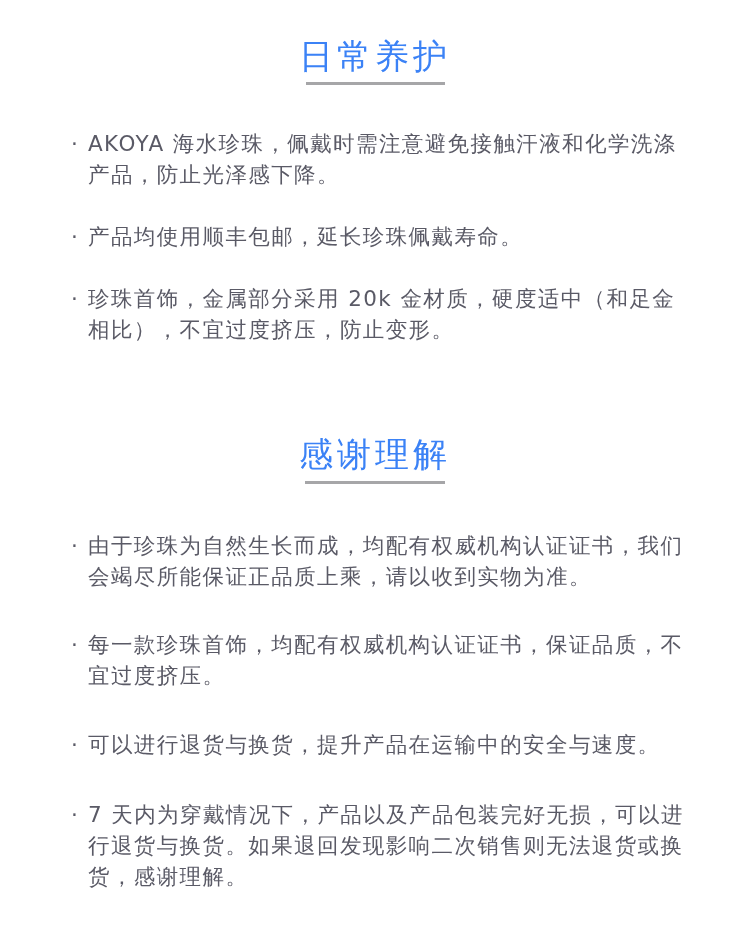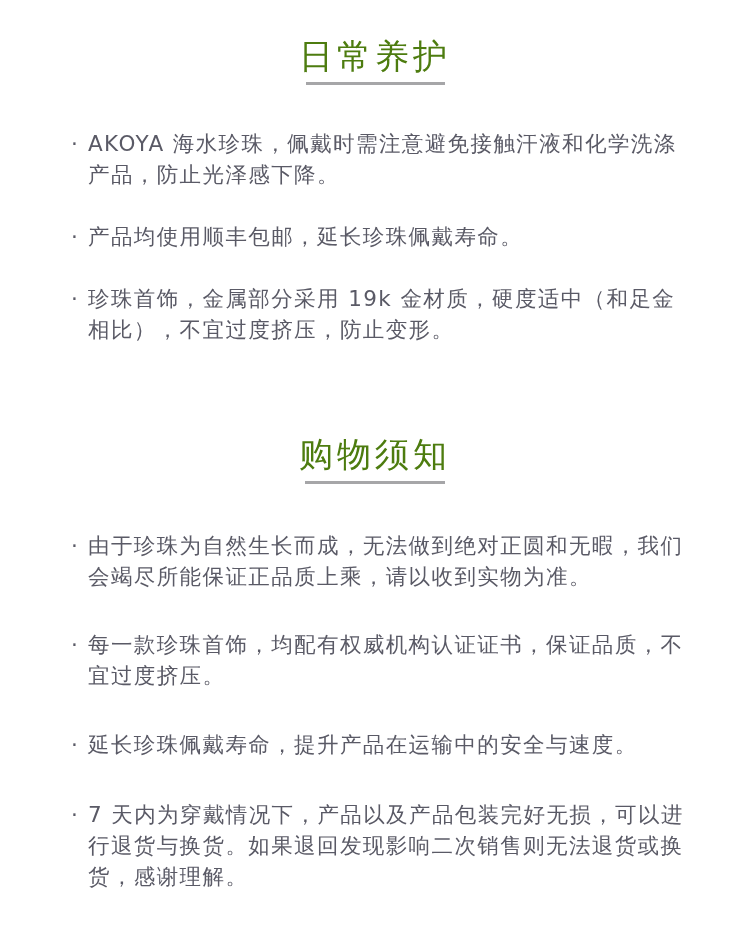--- a/index.html
+++ b/index.html
@@ -18,21 +18,21 @@
     .section-title {
       position: absolute;
       left: 0;
       width: 750px;
       text-align: center;
     }
     .section-title .title-text {
       display: inline-block;
       font-size: 34px;
       letter-spacing: 4px;
-      color: #4d7c0f;
+      color: #3b82f6;
       line-height: 40px;
       padding: 0 2px;
     }
     .item {
       position: absolute;
       left: 66px;
       width: 640px;
       font-size: 21.5px;
       line-height: 31px;
       letter-spacing: 1.4px;
@@ -65,39 +65,39 @@
   <span class="text">AKOYA 海水珍珠，佩戴时需注意避免接触汗液和化学洗涤产品，防止光泽感下降。</span>
 </div>
 
 <div class="item" style="top:221px;">
   <span class="bullet">·</span>
   <span class="text">产品均使用顺丰包邮，延长珍珠佩戴寿命。</span>
 </div>
 
 <div class="item" style="top:283px;">
   <span class="bullet">·</span>
-  <span class="text">珍珠首饰，金属部分采用 19k 金材质，硬度适中（和足金相比），不宜过度挤压，防止变形。</span>
+  <span class="text">珍珠首饰，金属部分采用 20k 金材质，硬度适中（和足金相比），不宜过度挤压，防止变形。</span>
 </div>
 
 <div class="section-title" style="top:434px;">
-  <span class="title-text">购物须知</span>
+  <span class="title-text">感谢理解</span>
 </div>
 <div class="title-underline" style="position:absolute;left:305px;top:481px;width:140px;height:3px;background:#a6a6a8;"></div>
 
 <div class="item" style="top:530px;">
   <span class="bullet">·</span>
-  <span class="text">由于珍珠为自然生长而成，无法做到绝对正圆和无暇，我们会竭尽所能保证正品质上乘，请以收到实物为准。</span>
+  <span class="text">由于珍珠为自然生长而成，均配有权威机构认证证书，我们会竭尽所能保证正品质上乘，请以收到实物为准。</span>
 </div>
 
 <div class="item" style="top:629px;">
   <span class="bullet">·</span>
   <span class="text">每一款珍珠首饰，均配有权威机构认证证书，保证品质，不宜过度挤压。</span>
 </div>
 
 <div class="item" style="top:729px;">
   <span class="bullet">·</span>
-  <span class="text">延长珍珠佩戴寿命，提升产品在运输中的安全与速度。</span>
+  <span class="text">可以进行退货与换货，提升产品在运输中的安全与速度。</span>
 </div>
 
 <div class="item" style="top:799px;">
   <span class="bullet">·</span>
   <span class="text">7 天内为穿戴情况下，产品以及产品包装完好无损，可以进行退货与换货。如果退回发现影响二次销售则无法退货或换货，感谢理解。</span>
 </div>
 
 </body></html>

